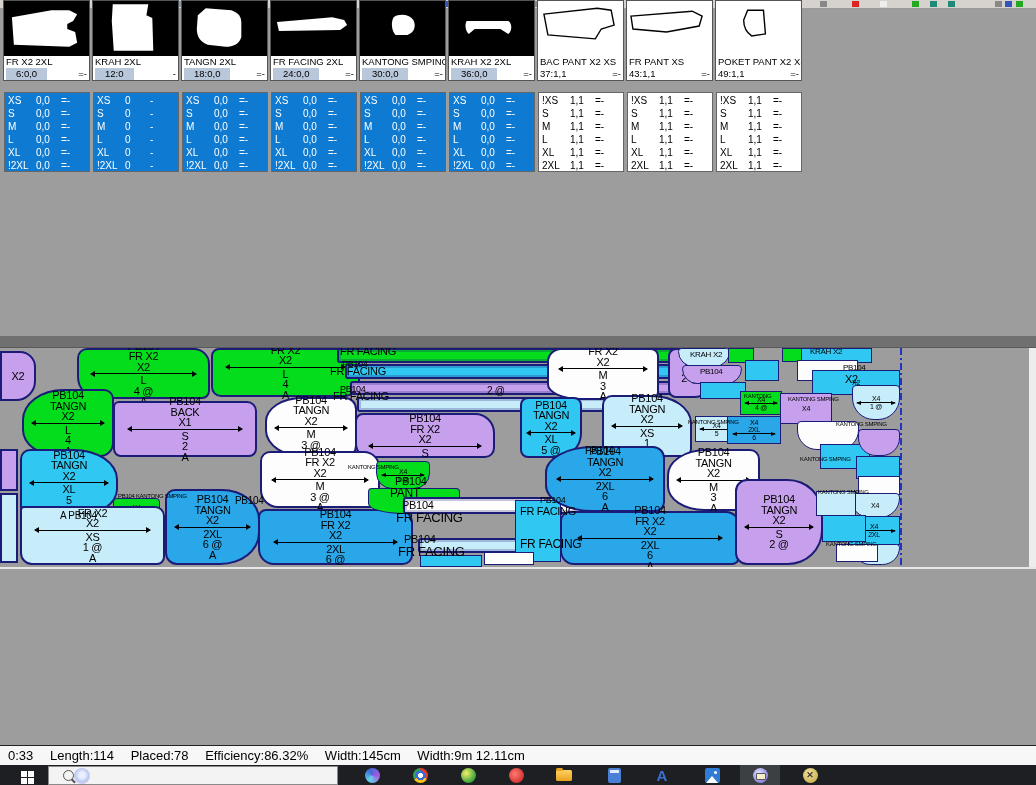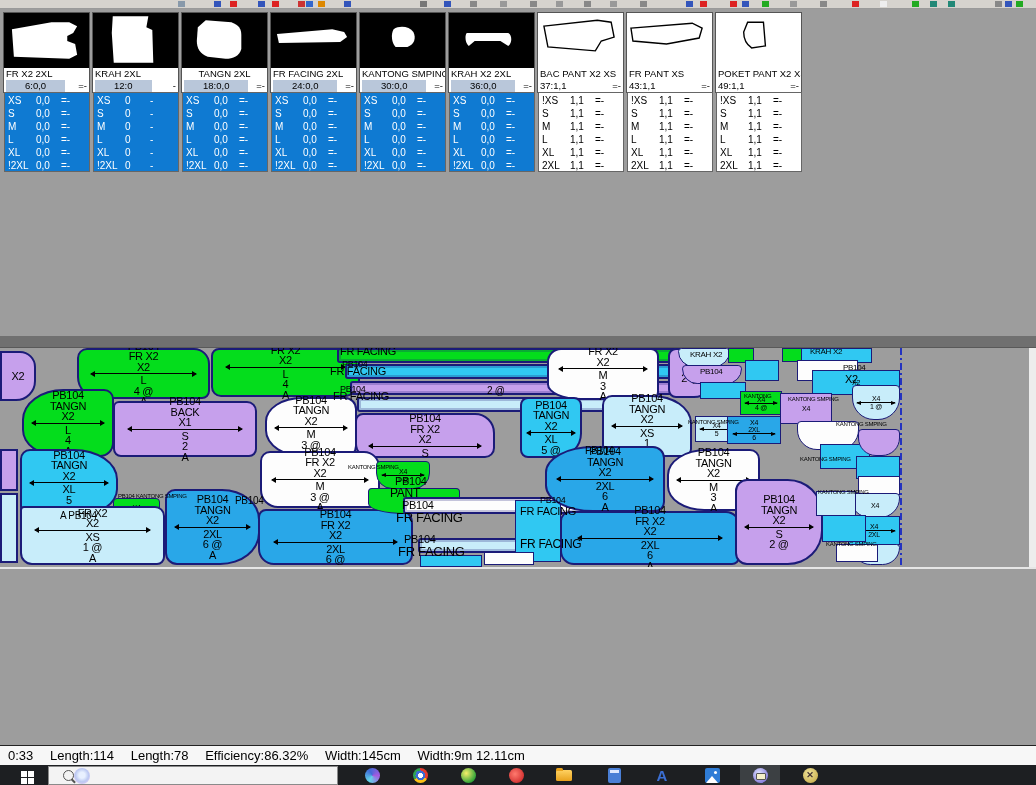--- a/index.html
+++ b/index.html
@@ -2,27 +2,27 @@
 <html><head>
 <meta charset="utf-8">
 <style>
   html,body{margin:0;padding:0;}
   .screen{position:relative;width:1036px;height:785px;overflow:hidden;background:#9d9d9d;
     font-family:"Liberation Sans",sans-serif;-webkit-font-smoothing:none;}
   
   .toolbar-sliver{position:absolute;left:0;top:0;width:1036px;height:8px;background:#d6d3ce;border-bottom:1px solid #9a9a9a;}
   .toolbar-sliver .tico{position:absolute;top:1px;width:7px;height:6px;}
   
-  .thumb{position:absolute;top:12px;height:81px;width:87px;background:#f0abfc;border:1px solid #555;box-sizing:border-box;}
+  .thumb{position:absolute;top:0;height:81px;width:87px;background:#f0abfc;border:1px solid #555;box-sizing:border-box;}
   .thumb-img{width:100%;height:55px;overflow:hidden;}
   .thumb-img.filled{background:#000;}
   .thumb-img.outline{background:#fff;}
   .thumb-label{height:24px;background:#fff;font-size:9.5px;line-height:12px;color:#000;padding:0 2px;white-space:nowrap;overflow:hidden;}
   .thumb-num-row{display:flex;justify-content:space-between;}
-  .thumb-num.hl{background:#b9c7da;padding:0 19px;}
+  .thumb-num.hl{background:#b9c7da;padding:0 10px;}
   
   .size-table{position:absolute;top:92px;height:80px;width:86px;box-sizing:border-box;border:1px solid #666;
     font-size:10px;line-height:13px;padding-top:1px;}
   .size-table.blue{background:#0f7ad2;color:#fff;}
   .size-table.white{background:#fff;color:#000;}
   .size-row{display:flex;padding:0 3px;white-space:nowrap;}
   .size-row .sz{width:28px;}
   .size-row .qty{width:25px;}
   
   .band-topstrip{position:absolute;left:0;top:336px;width:1036px;height:11px;background:#707070;}
@@ -138,21 +138,21 @@
             <path d="M20,3 L56,3 L54,14 L60,17 L61,50 L21,50 L19,20 Z" fill="#ffffff" stroke="none"></path>
           </svg></div>
         <div class="thumb-label">
           <div class="thumb-name">KRAH 2XL</div>
           <div class="thumb-num-row">
             <span class="thumb-num hl">12:0</span>
             <span class="thumb-eq">-</span>
           </div>
         </div>
       </div>
-      <div class="thumb" style="left: 181px; text-align: center;">
+      <div class="thumb" style="left: 181px;">
         <div class="thumb-img filled"><svg width="85" height="55" viewBox="0 0 86 55">
             <path d="M24,7 L50,9 C58,12 60,16 60,22 L60,36 C58,43 52,46 44,46 L26,44 C18,41 15,35 15,28 L16,14 Z" fill="#ffffff" stroke="none"></path>
           </svg></div>
         <div class="thumb-label">
           <div class="thumb-name">TANGN 2XL</div>
           <div class="thumb-num-row">
             <span class="thumb-num hl">18:0,0</span>
             <span class="thumb-eq">=-</span>
           </div>
         </div>
@@ -790,21 +790,21 @@
       <div class="float-label" style="left: 585px; top: 98px; font-size: 10px;">PB104</div>
       <div class="float-label" style="left: 235px; top: 148px; font-size: 10px;">PB104</div>
       <div class="dashline" style="left: 900px;"></div>
       <div class="band-right-strip"></div>
     </div>
   <div class="band-bottom-hl"></div>
 
   <div class="status-bar">
     <span>0:33</span>
     <span>Length:114</span>
-    <span>Length:78</span>
+    <span>Placed:78</span>
     <span>Efficiency:86.32%</span>
     <span>Width:145cm</span>
     <span>Width:9m 12.11cm</span>
   </div>
 
   <div class="taskbar">
     <div class="start-btn">
       <span class="win-logo">
           <i></i>
           <i></i>

